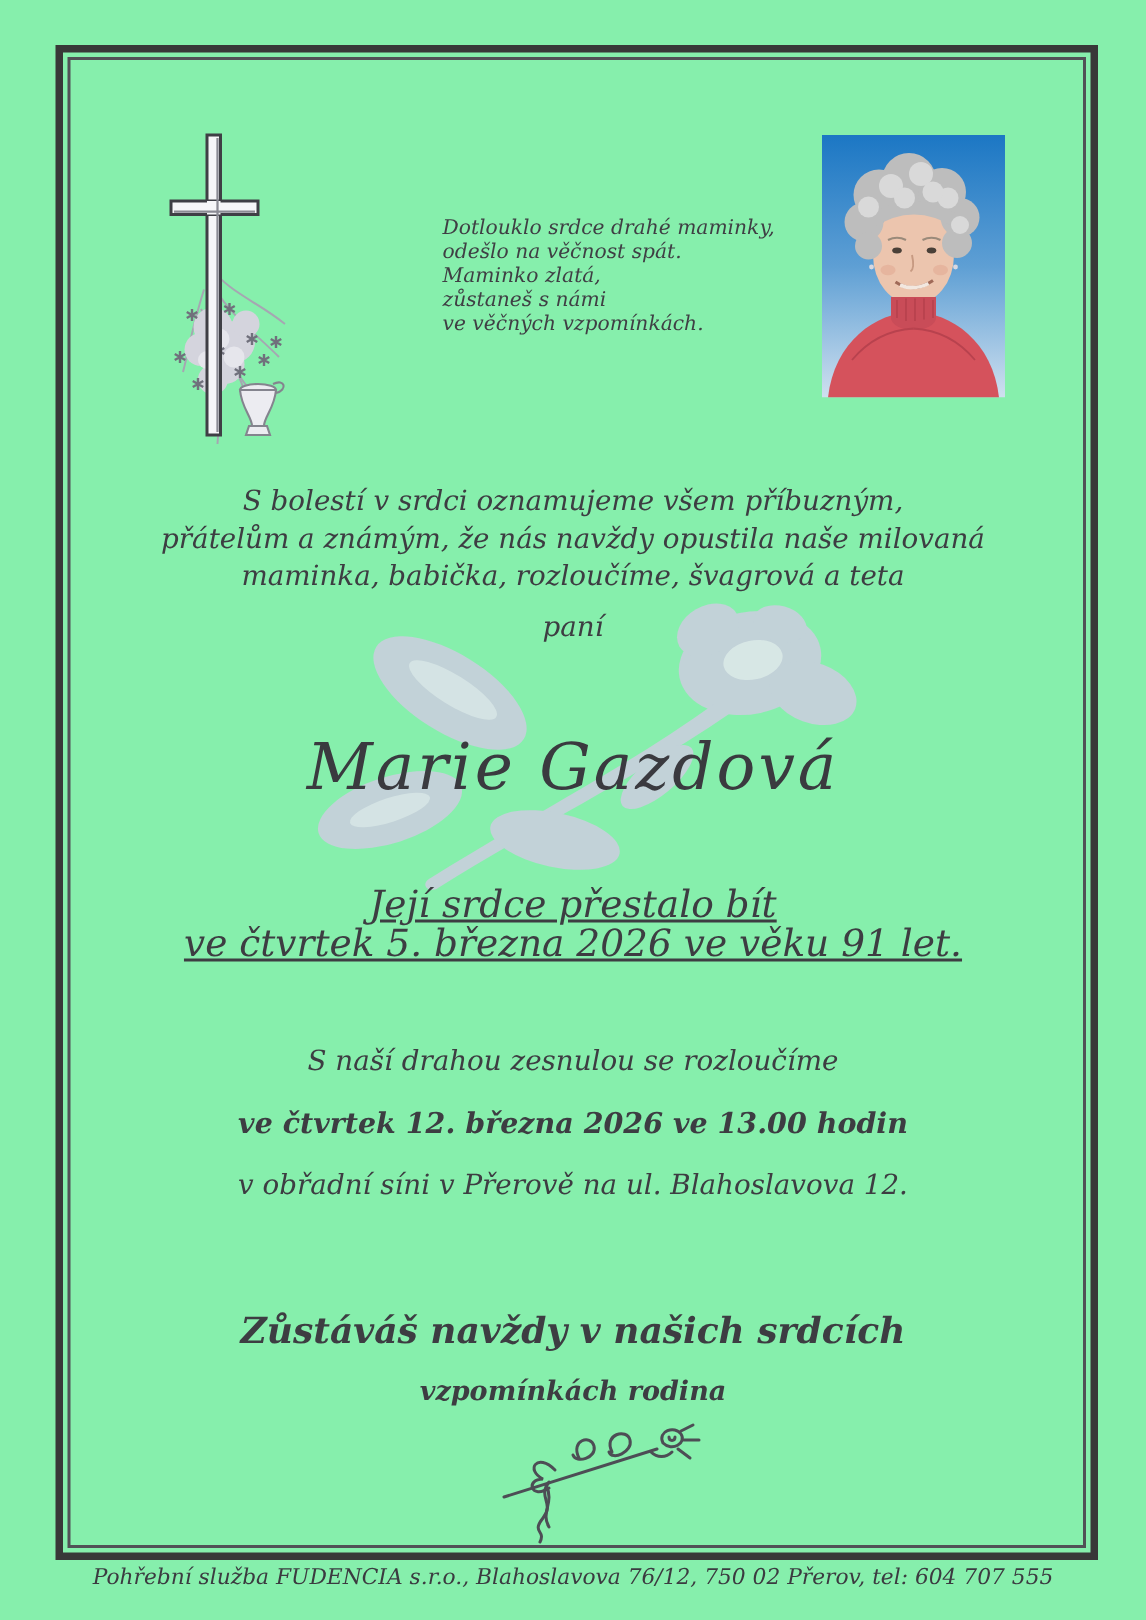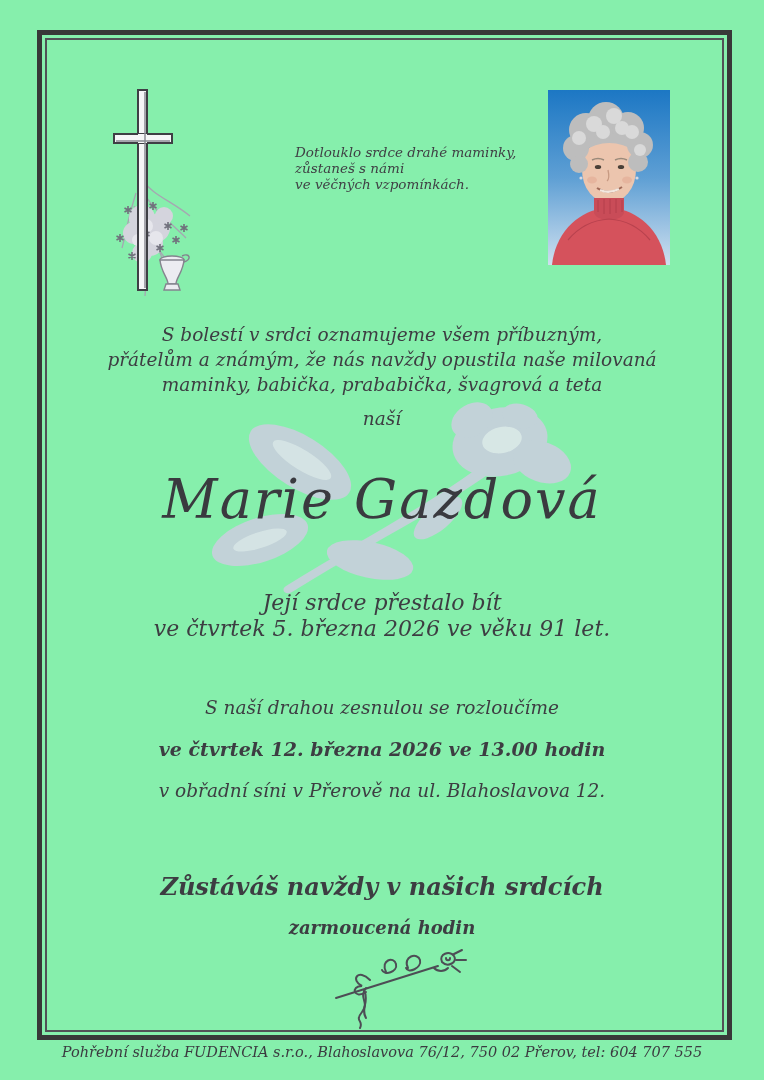--- a/index.html
+++ b/index.html
@@ -31,22 +31,22 @@
     position:absolute; left:295px; top:145px;
     font-size:13.5px; line-height:15.9px;
     color:#3f3f44;
   }
   .center-block {
     position:absolute; left:0; width:764px;
     text-align:center; z-index:2;
   }
   .announcement { top:322px; font-size:18.5px; line-height:25px; }
   .honorific    { top:408px; font-size:18.5px; }
-  .name         { top:468px; font-size:54px; letter-spacing:2px; color:#3a3a3f; }
-  .death        { top:590px; font-size:22px; line-height:26px; }
+  .name         { top:487px; font-size:43px; letter-spacing:2px; color:#3a3a3f; }
+  .death        { top:590px; font-size:25px; line-height:26px;text-decoration:underline; }
   .farewell-intro { top:697px; font-size:18.5px; }
   .farewell-datetime { top:738px; font-size:19px; font-weight:bold;text-align:center; }
   .farewell-location { top:780px; font-size:18.5px; }
   .closing-1    { top:872px; font-size:24px; font-weight:bold; }
   .closing-2    { top:917px; font-size:18px; font-weight:bold; }
   .watermark { position:absolute; left:190px; top:390px; width:400px; height:220px; z-index:1; opacity:0.85; }
   .flourish { position:absolute; left:330px; top:946px; width:138px; height:84px; z-index:2; }
   .footer {
     position:absolute; left:0; top:1044px; width:764px;
     text-align:center; font-size:14.5px; color:#3b3b40;
@@ -115,20 +115,22 @@
         <rect x="16" y="46" width="58" height="9" fill="#f6f6f8" stroke="#3f3f45" stroke-width="2"></rect>
         <rect x="40" y="46" width="9" height="9" fill="#f6f6f8"></rect>
         <line x1="47" y1="4" x2="47" y2="200" stroke="#8b8b94" stroke-width="1.5"></line>
         <line x1="18" y1="53" x2="72" y2="53" stroke="#8b8b94" stroke-width="1.5"></line>
       </g>
     </svg>
   </div>
 
   <div class="verse">
     <div>Dotlouklo srdce drahé maminky,</div>
+    <div>odešlo na věčnost spát.</div>
+    <div>Maminko zlatá,</div>
     <div>zůstaneš s námi</div>
     <div>ve věčných vzpomínkách.</div>
   </div>
 
   <div class="photo">
     <svg viewBox="0 0 122 175" preserveAspectRatio="none">
       <defs>
         <linearGradient id="bgblue" x1="0" y1="0" x2="0" y2="1">
           <stop offset="0" stop-color="#1c77c4"></stop>
           <stop offset="0.5" stop-color="#5e9fd4"></stop>
@@ -181,24 +183,24 @@
         <path d="M50,110 v12 M56,109 v15 M62,109 v15 M68,109 v14 M74,110 v12"></path>
         <path d="M20,150 C30,138 44,130 61,129"></path>
         <path d="M102,150 C92,138 78,130 61,129"></path>
       </g>
     </svg>
   </div>
 
   <div class="center-block announcement">
     <div>S bolestí v srdci oznamujeme všem příbuzným,</div>
     <div>přátelům a známým, že nás navždy opustila naše milovaná</div>
-    <div>maminky, babička, prababička, švagrová a teta</div>
-  </div>
-
-  <div class="center-block honorific">naší</div>
+    <div>maminka, babička, rozloučíme, švagrová a teta</div>
+  </div>
+
+  <div class="center-block honorific">paní</div>
 
   <div class="watermark">
     <svg viewBox="0 0 400 220">
       <g fill="#cdcde0">
 
         <ellipse cx="310" cy="52" rx="48" ry="34" transform="rotate(-12 310 52)"></ellipse>
         <ellipse cx="352" cy="72" rx="30" ry="20" transform="rotate(20 352 72)"></ellipse>
         <ellipse cx="282" cy="30" rx="22" ry="16" transform="rotate(-30 282 30)"></ellipse>
         <ellipse cx="330" cy="26" rx="18" ry="12" transform="rotate(15 330 26)"></ellipse>
 
@@ -222,21 +224,21 @@
   <div class="center-block death">
     <div>Její srdce přestalo bít</div>
     <div>ve čtvrtek 5. března 2026 ve věku 91 let.</div>
   </div>
 
   <div class="center-block farewell-intro">S naší drahou zesnulou se rozloučíme</div>
   <div class="center-block farewell-datetime">ve čtvrtek 12. března 2026 ve 13.00 hodin</div>
   <div class="center-block farewell-location">v obřadní síni v Přerově na ul. Blahoslavova 12.</div>
 
   <div class="center-block closing-1">Zůstáváš navždy v našich srdcích</div>
-  <div class="center-block closing-2">zarmoucená hodin</div>
+  <div class="center-block closing-2">vzpomínkách rodina</div>
 
   <div class="flourish">
     <svg viewBox="0 0 138 84">
       <g stroke="#4d4d55" stroke-width="2" fill="none" stroke-linecap="round">
 
         <path d="M6,52 L108,20"></path>
 
         <path d="M56,26 C50,14 64,10 66,18 C68,26 54,30 52,24"></path>
         <path d="M78,22 C72,10 88,6 90,14 C92,22 78,28 76,22"></path>
 

